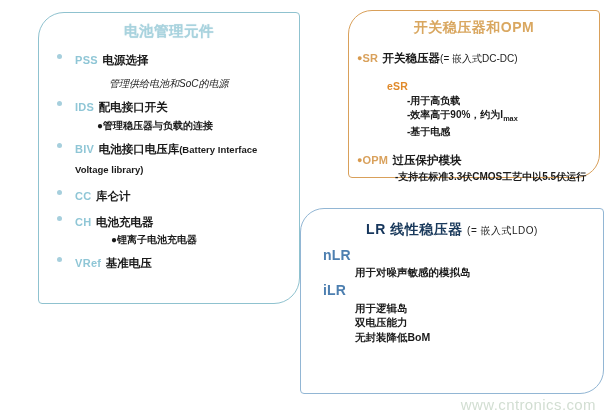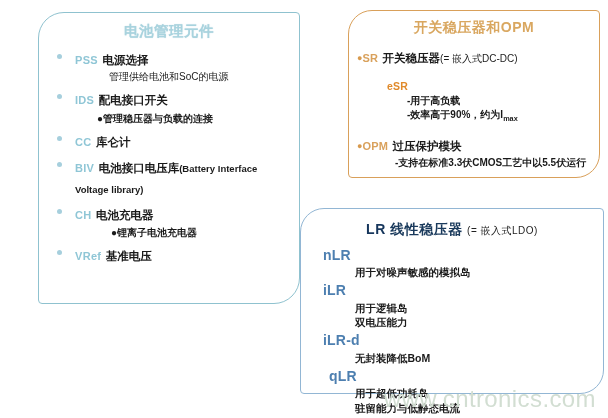--- a/index.html
+++ b/index.html
@@ -79,22 +79,23 @@
   .en-bold {
     color: #1a1a1a;
     font-weight: bold;
     font-size: 9.5px;
   }
   .bm-sub {
     color: #1a1a1a;
     font-size: 10px;
     font-weight: normal;
     margin-left: 34px;
-    margin-top: 1px;
+    margin-top: 8px;
     line-height: 1.3;
+    font-style: italic;
   }
   .bm-sub-dot {
     color: #1a1a1a;
     font-size: 10px;
     font-weight: bold;
     margin-left: 22px;
     margin-top: 2px;
     line-height: 1.3;
   }
   .bm-sub-dot2 {
@@ -211,21 +212,21 @@
     font-weight: bold;
     margin-left: 32px;
     line-height: 1.42;
   }
 
   
   #watermark {
     position: absolute;
     right: 12px;
     bottom: 5px;
-    font-size: 24px;
+    font-size: 15px;
     font-weight: normal;
     color: #d2ded2;
     letter-spacing: .4px;
     font-family: "Liberation Sans", "DejaVu Sans", sans-serif;
     margin-top: 48px;
   }
 </style>
 </head>
 <body>
 
@@ -244,28 +245,28 @@
     <li class="bm-item">
       <span class="bm-dot"></span>
       <span class="abbr-teal">IDS</span>
       <span class="cn-bold">配电接口开关</span>
       <div class="bm-sub-dot">●管理稳压器与负载的连接</div>
     </li>
 
 
     <li class="bm-item">
       <span class="bm-dot"></span>
+      <span class="abbr-teal">BIV</span>
+      <span class="cn-bold">电池接口电压库</span><span class="en-bold">(Battery Interface Voltage library)</span>
+    </li>
+
+    <li class="bm-item">
+      <span class="bm-dot"></span>
       <span class="abbr-teal">CC</span>
       <span class="cn-bold">库仑计</span>
-    </li>
-
-    <li class="bm-item">
-      <span class="bm-dot"></span>
-      <span class="abbr-teal">BIV</span>
-      <span class="cn-bold">电池接口电压库</span><span class="en-bold">(Battery Interface Voltage library)</span>
     </li>
 
     <li class="bm-item">
       <span class="bm-dot"></span>
       <span class="abbr-teal">CH</span>
       <span class="cn-bold">电池充电器</span>
       <div class="bm-sub-dot2">●锂离子电池充电器</div>
     </li>
 
     <li class="bm-item">
@@ -286,20 +287,21 @@
       <span class="sw-bullet">●</span><span class="abbr-orange">SR</span>
       <span class="cn-bold">开关稳压器</span><span class="paren">(= 嵌入式DC-DC)</span>
     </div>
 
     <div class="sw-sub">
       <span class="abbr-orange2">eSR</span>
     </div>
 
     <div class="dash-line">-用于高负载</div>
     <div class="dash-line"><span>-效率高于90%，约为I</span><sub>max</sub></div>
+    <div class="dash-line">-基于电感</div>
 
     <div class="spacer-sm"></div>
 
     <div class="sw-row">
       <span class="sw-bullet">●</span><span class="abbr-orange">OPM</span>
       <span class="cn-bold">过压保护模块</span>
     </div>
 
     <div class="sw-opm-sub">-支持在标准3.3伏CMOS工艺中以5.5伏运行</div>
 
@@ -320,26 +322,20 @@
       <div class="lr-sub">用于对噪声敏感的模拟岛</div>
     </div>
 
     <div>
       <div class="abbr-blue">iLR</div>
       <div class="lr-sub">用于逻辑岛</div>
       <div class="lr-sub">双电压能力</div>
     </div>
 
     <div>
-      <div class="abbr-blue">iLR-d</div>
       <div class="lr-sub">无封装降低BoM</div>
     </div>
 
-    <div>
-      <div class="abbr-blue" style="margin-left:6px;">qLR</div>
-      <div class="lr-sub">用于超低功耗岛</div>
-      <div class="lr-sub">驻留能力与低静态电流</div>
-    </div>
 
   </div>
 </div>
 
 <div id="watermark">www.cntronics.com</div>
 
 </body></html>

